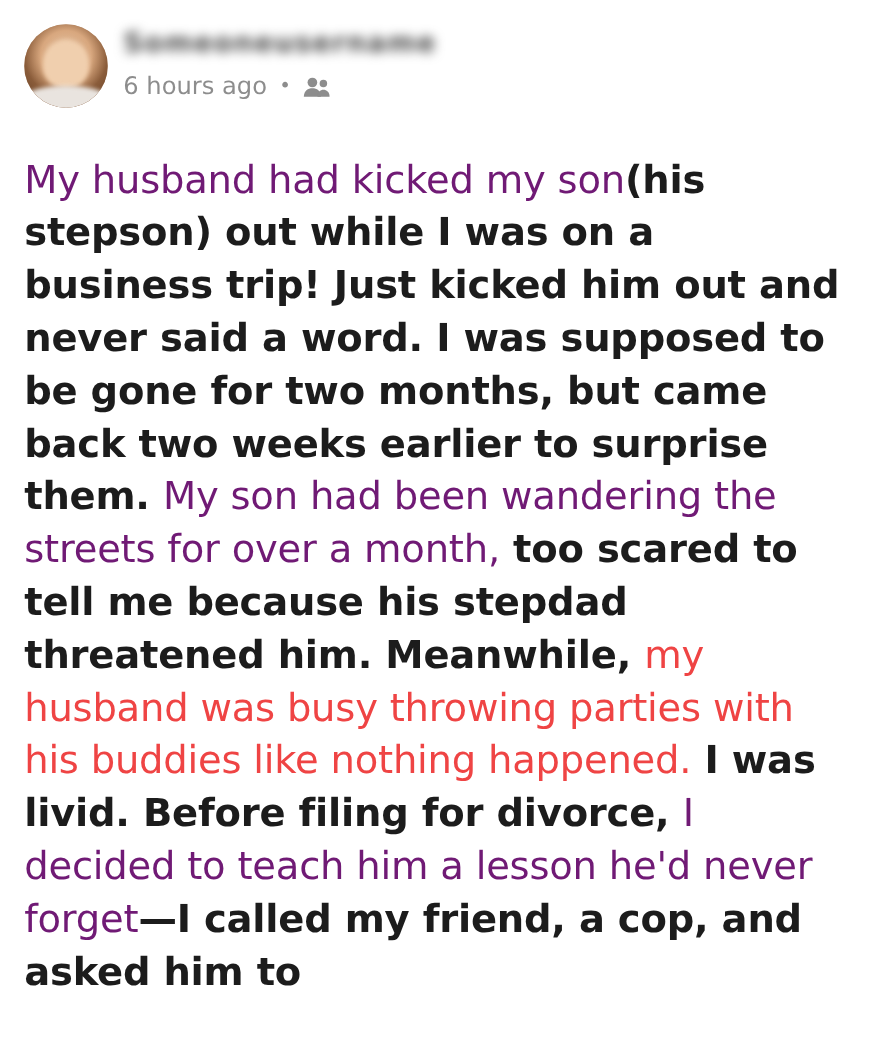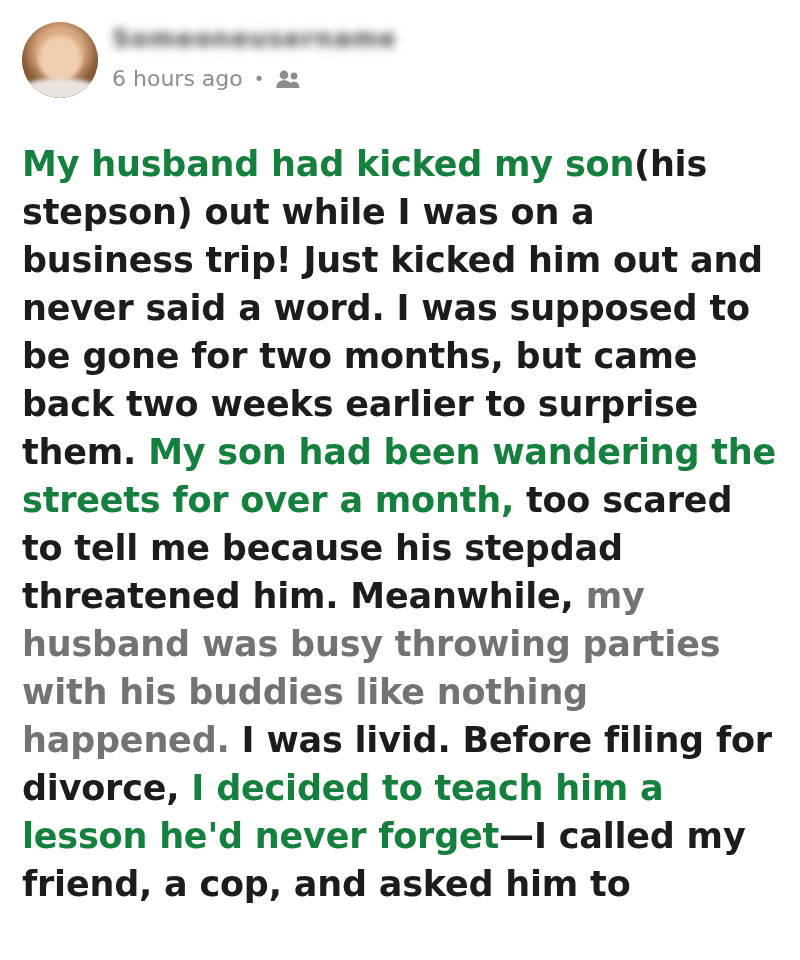--- a/index.html
+++ b/index.html
@@ -106,26 +106,26 @@
   
   .body {
     margin-top: 12px;
     font-size: 35px;
     line-height: 48px;
     color: #1c1c1c;
     letter-spacing: -0.2px;
     word-spacing: 0px;
   }
   .body .red {
-    color: #15803d;
-    font-weight: bold;
+    color: #701a75;
+    font-weight: normal;
   }
   .body .bold {
-    font-weight: bold;
-    color: #737373;
+    font-weight: normal;
+    color: #ef4444;
   }
   .body .plain {
     font-weight: bold;
   }
 
   
   .post::after {
     content: "";
     position: absolute;
     left: 0;

